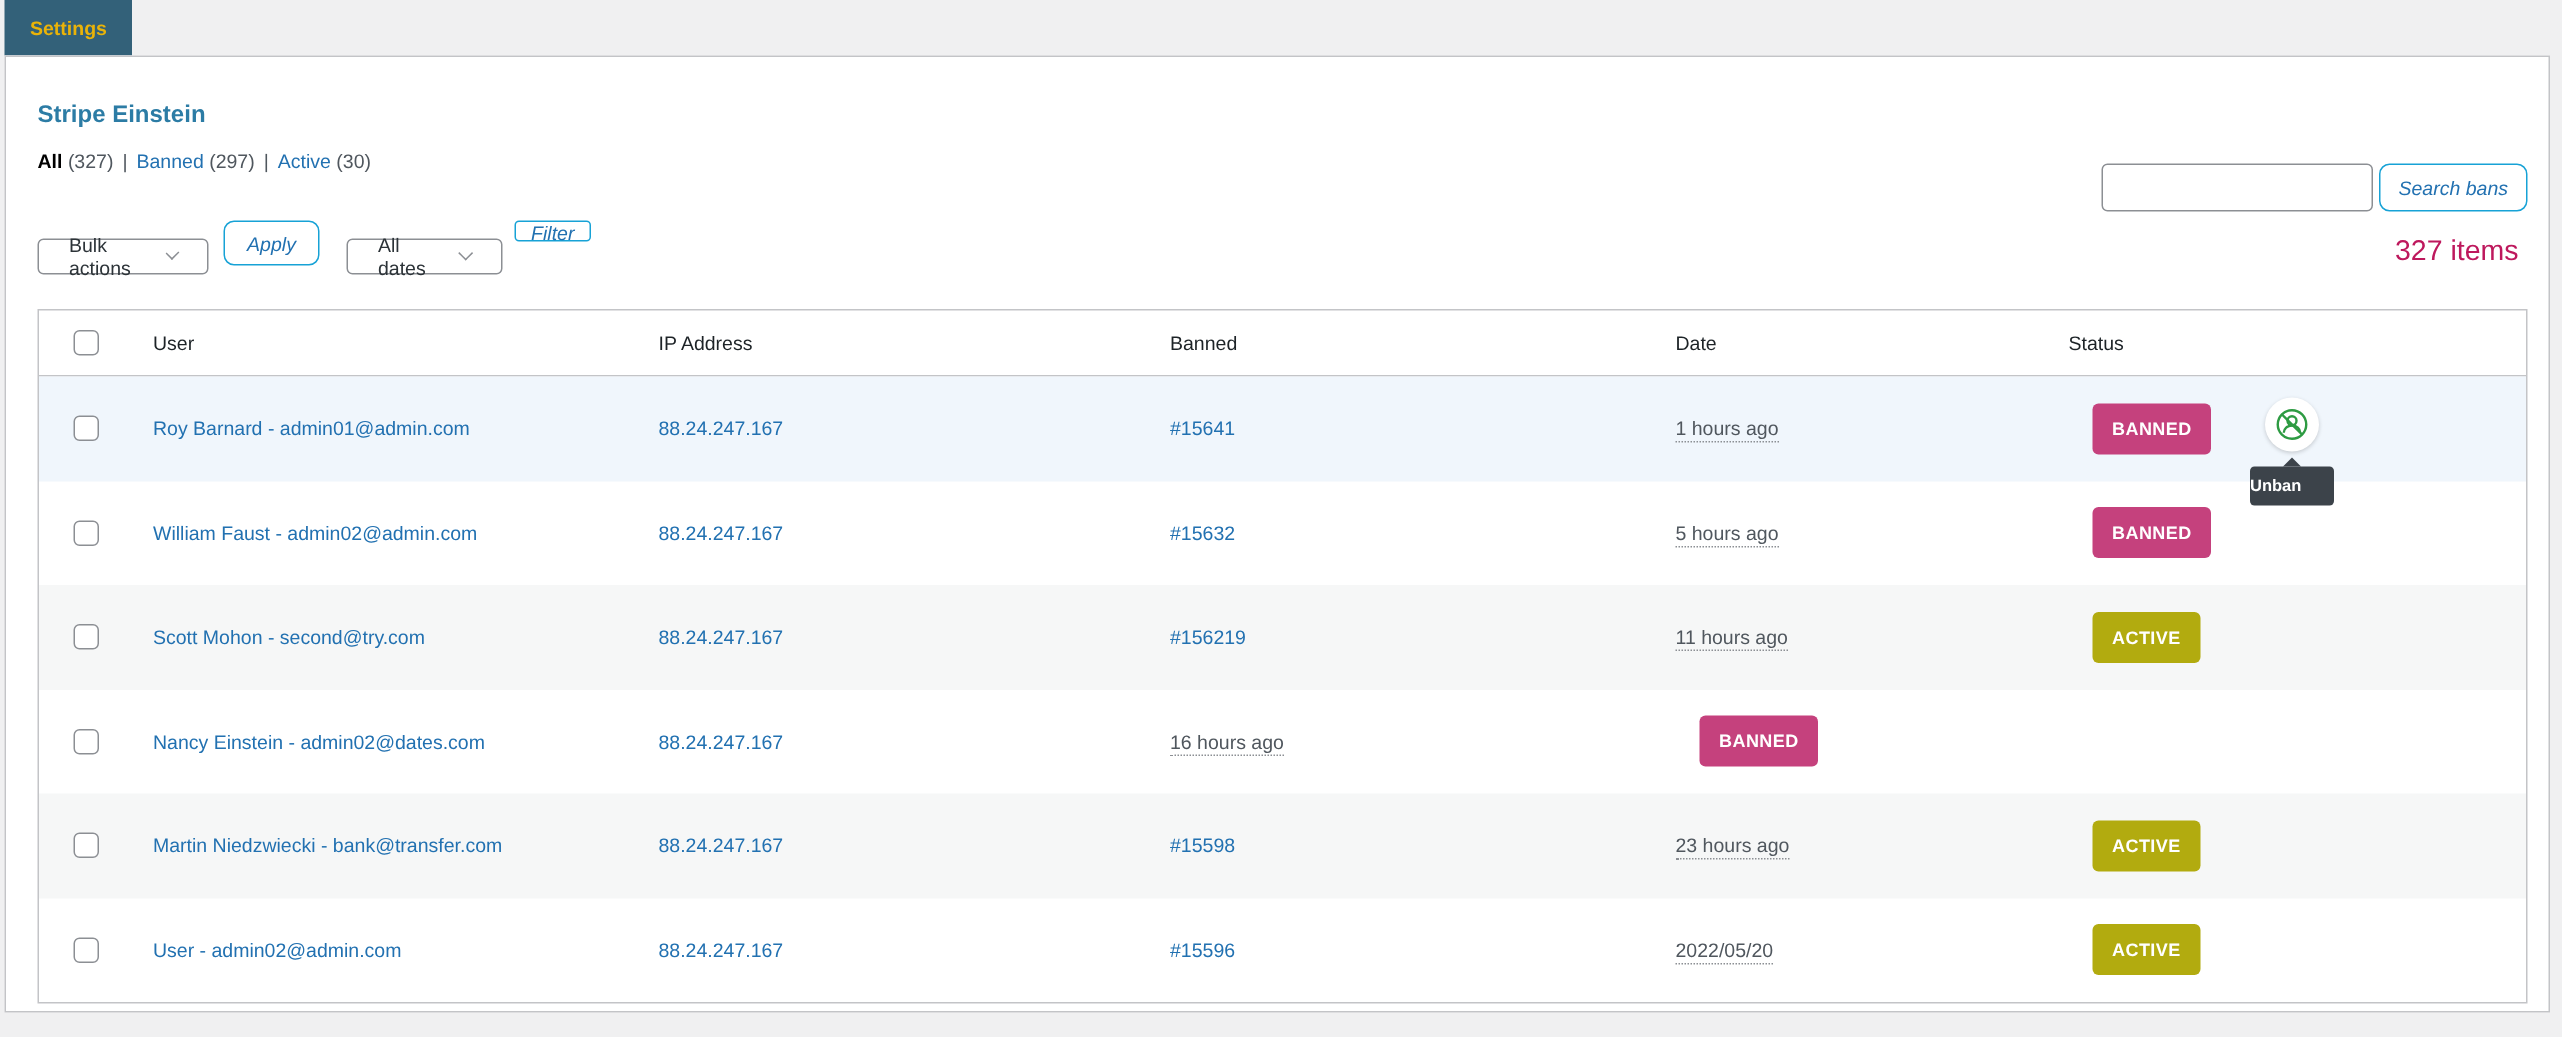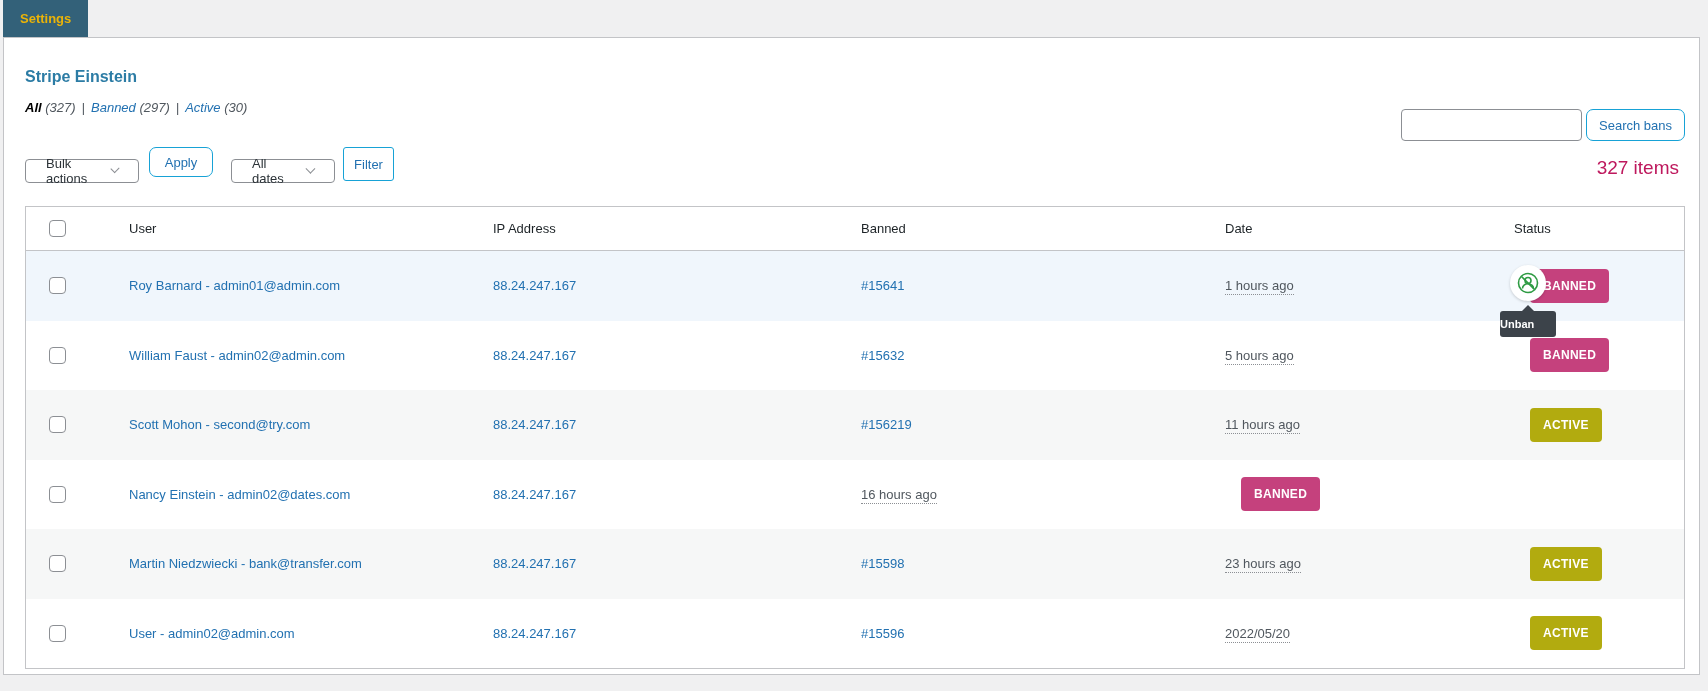--- a/index.html
+++ b/index.html
@@ -24,37 +24,38 @@
     position: absolute; left: 3px; top: 37px; width: 1697px; height: 638px;
     background: #fff; border: 1px solid var(--border, #c3c4c7);
   }
 
   .page-title {
     position: absolute; left: 21px; top: 30px;
     font-size: 16px; font-weight: bold; color: var(--heading, #2c7ca5);
   }
 
   
-  .views { position: absolute; left: 21px; top: 62px; font-size: 13px; font-style: italic; }
+  .views { position: absolute; left: 21px; top: 62px; font-size: 13px; }
   .views .view { cursor: pointer; }
   .views .view-label { color: var(--link, #2271b1); }
   .views .view.current .view-label { color: #000; font-weight: bold; }
   .views .count { color: var(--text-gray, #50575e); }
   .views .sep { color: var(--text-gray, #50575e); margin: 0 6px; }
 
   
   .search-box {
     position: absolute; left: 1397px; top: 71px; width: 181px; height: 32px;
     border: 1px solid #8c8f94; border-radius: 4px; background: #fff;
     padding: 0 8px; font-size: 13px; font-family: "Liberation Sans", sans-serif;
   }
   .btn-blue {
     background: #fff; border: 1.5px solid var(--accent, #17a2d6);
     color: var(--link, #2271b1); font-size: 13px; cursor: pointer;
     font-family: "Liberation Sans", sans-serif;
+    font-style: italic;
   }
   .search-btn {
     position: absolute; left: 1582px; top: 71px; width: 99px; height: 32px;
     border-radius: 7px;
   }
   .items-count {
     position: absolute; right: 20px; top: 119px; color: #be185d; font-size: 19px;
   }
 
   
@@ -65,31 +66,31 @@
     color: #2c3338; cursor: pointer; font-size: 13px; margin-top: 12px;
   }
   .bulk-select { left: 21px; width: 114px; }
   .dates-select { left: 227px; width: 104px; }
   .chev {
     width: 7px; height: 7px; border-right: 1.5px solid #8c8f94;
     border-bottom: 1.5px solid #8c8f94; transform: rotate(45deg) translate(-2px,-2px);
     display: inline-block; margin-left: 8px;
   }
   .apply-btn { position: absolute; left: 145px; top: 109px; width: 64px; height: 30px; border-radius: 7px; }
-  .filter-btn { position: absolute; left: 339px; top: 109px; width: 51px; height: 34px; border-radius: 3px; }
+  .filter-btn { position: absolute; left: 339px; top: 109px; width: 51px; height: 14px; border-radius: 3px; }
 
   
   .list-table {
     position: absolute; left: 21px; top: 168px; width: 1660px; height: 463px;
     background: #fff; border: 1px solid var(--border, #c3c4c7);
     display: grid; grid-template-rows: 44px repeat(6, 1fr);
   }
   .trow {
     display: grid; grid-template-columns: 60px 337px 341px 337px 262px auto;
-    align-items: center; position: relative; font-size: 13px; gap: 27px;
+    align-items: center; position: relative; font-size: 13px;
   }
   .trow.thead { border-bottom: 1px solid var(--border, #c3c4c7); }
   .trow.alt { background: var(--alt-row, #f6f7f7); }
   .trow.hovered { background: var(--hover-row, #f0f6fc); }
   .cell { padding-left: 16px; }
   .cell-cb { padding-left: 23px; }
   .th { color: var(--text-dark, #1d2327); }
   .cb {
     appearance: none; -webkit-appearance: none; width: 17px; height: 17px;
     border: 1px solid #8c8f94; border-radius: 4px; background: #fff; cursor: pointer;

